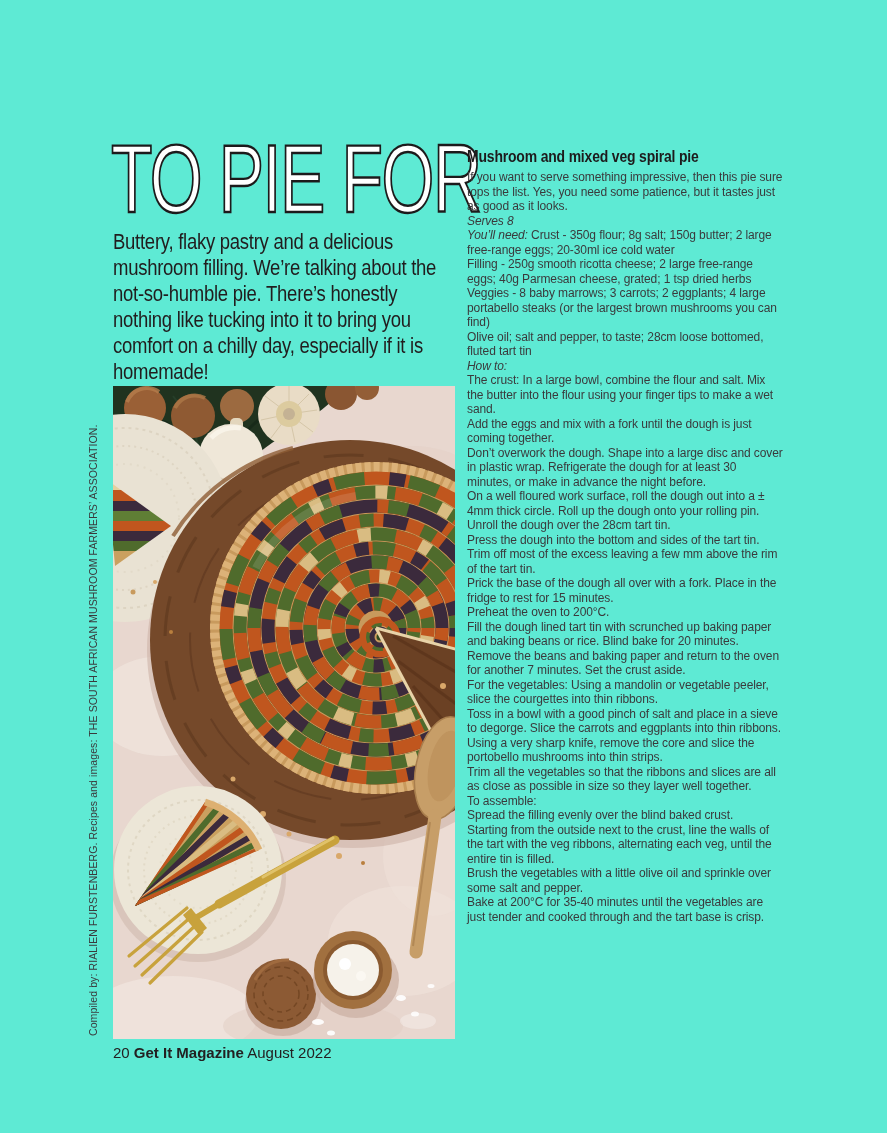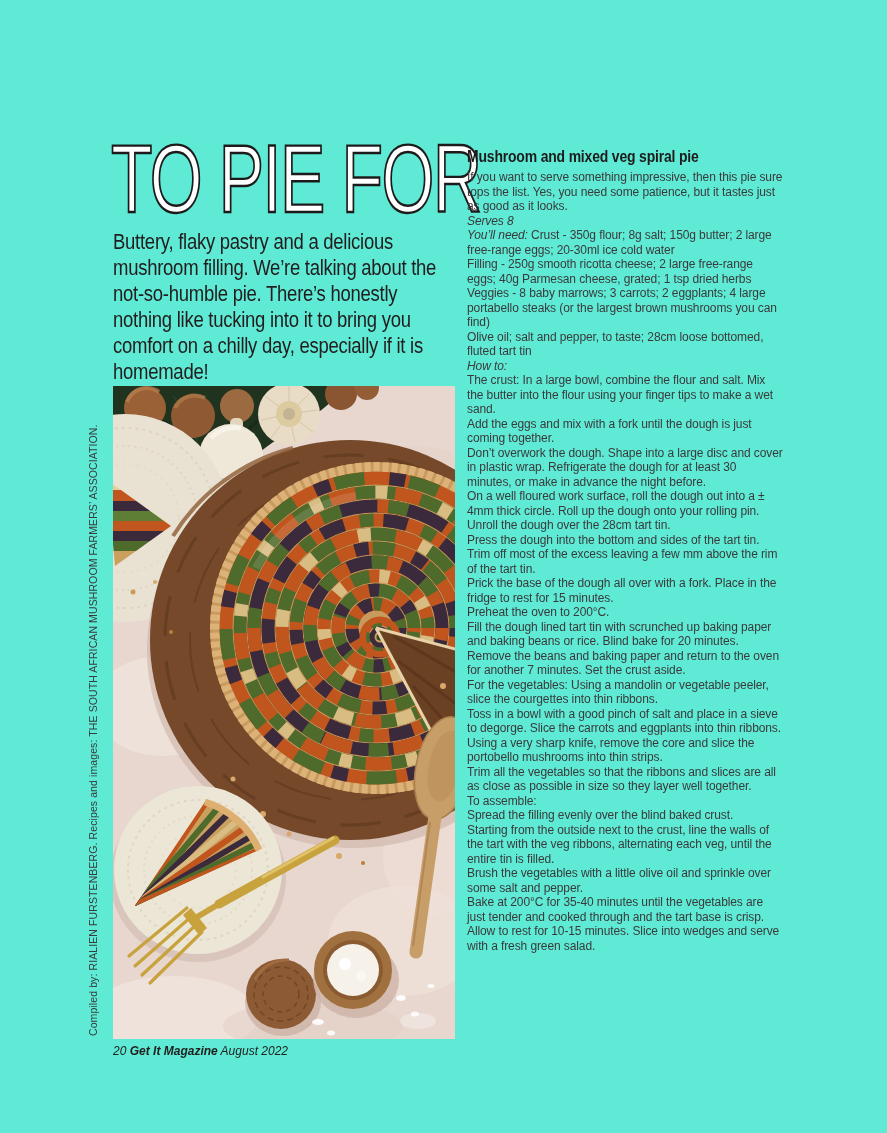--- a/index.html
+++ b/index.html
@@ -32,21 +32,21 @@
   }
   .body{margin:0;font-size:12px;line-height:14.5px;letter-spacing:-0.1px;}
   .it{font-style:italic;}
 
   .credit{
     position:absolute;left:87px;top:1036px;margin:0;
     transform:rotate(-90deg);transform-origin:0 0;white-space:nowrap;
     font-size:10.5px;letter-spacing:0.1px;color:#3a3a3c;
   }
 
-  .footer{position:absolute;left:113px;top:1044px;font-size:12px;color:#232021;font-style:italic;}
+  .footer{position:absolute;left:113px;top:1044px;font-size:15px;color:#232021;}
   .footer .mag{font-weight:700;}
 
   .photo{position:absolute;left:113px;top:386px;width:342px;height:653px;display:block;}
 </style>
 </head>
 <body>
 
 <div class="page">
 
   <h1 class="title">TO PIE FOR</h1>
@@ -306,21 +306,20 @@
     <p class="body">Fill the dough lined tart tin with scrunched up baking paper and baking beans or rice. Blind bake for 20 minutes. Remove the beans and baking paper and return to the oven for another 7 minutes. Set the crust aside.</p>
     <p class="body">For the vegetables: Using a mandolin or vegetable peeler, slice the courgettes into thin ribbons.</p>
     <p class="body">Toss in a bowl with a good pinch of salt and place in a sieve to degorge. Slice the carrots and eggplants into thin ribbons.</p>
     <p class="body">Using a very sharp knife, remove the core and slice the portobello mushrooms into thin strips.</p>
     <p class="body">Trim all the vegetables so that the ribbons and slices are all as close as possible in size so they layer well together.</p>
     <p class="body">To assemble:</p>
     <p class="body">Spread the filling evenly over the blind baked crust.</p>
     <p class="body">Starting from the outside next to the crust, line the walls of the tart with the veg ribbons, alternating each veg, until the entire tin is filled.</p>
     <p class="body">Brush the vegetables with a little olive oil and sprinkle over some salt and pepper.</p>
     <p class="body">Bake at 200°C for 35-40 minutes until the vegetables are just tender and cooked through and the tart base is crisp.</p>
-    <p class="body">Allow to rest for 10-15 minutes. Slice into wedges and serve with a fresh green salad.</p>
   </div>
 
   <p class="credit">Compiled by: RIALIEN FURSTENBERG. Recipes and images: THE SOUTH AFRICAN MUSHROOM FARMERS’ ASSOCIATION.</p>
 
   <div class="footer">
     <span>20</span>
     <span class="mag">Get It Magazine</span>
     <span>August 2022</span>
   </div>
 

